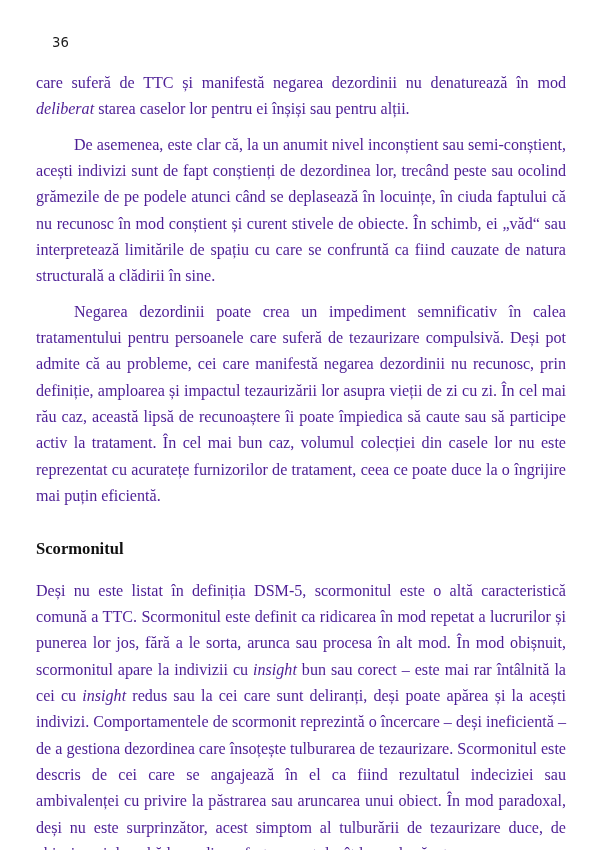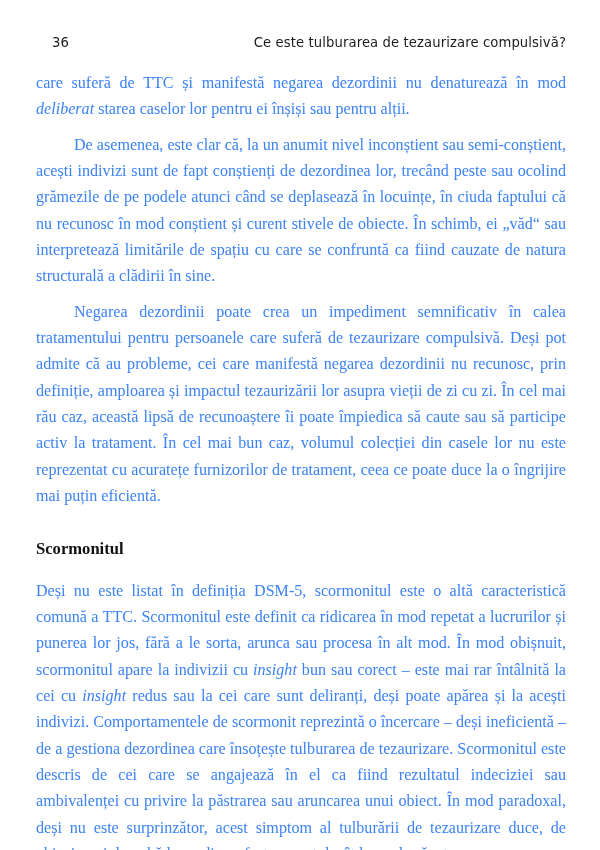--- a/index.html
+++ b/index.html
@@ -55,21 +55,21 @@
     left: 36px;
     width: 530px;
   }
 
   p.para {
     margin: 0;
     text-align: justify;
     text-justify: inter-word;
     font-size: 16.1px;
     line-height: 26.35px;
-    color: #3b82f6;
+    color: #4c1d95;
     hyphens: manual;
     -webkit-hyphens: manual;
   }
   p.indent {
     text-indent: 38px;
   }
   p.noindent {
     text-indent: 0;
   }
   p.para + p.para {
@@ -90,21 +90,20 @@
   .gap-before-heading { height: 27px; }
   .gap-after-heading  { height: 17px; }
 </style>
 </head>
 <body>
 
 <div class="page">
 
   <div class="running-head">
     <span class="folio">36</span>
-    <span class="head-title">Ce este tulburarea de tezaurizare compulsivă?</span>
   </div>
 
   <div class="textblock">
 
     <p class="para noindent"><span>care suferă de TTC și manifestă negarea dezordinii nu denaturează în mod </span><i>deliberat</i><span> starea caselor lor pentru ei înșiși sau pentru alții.</span></p>
 
     <p class="para indent">De asemenea, este clar că, la un anumit nivel inconștient sau semi-conștient, acești indivizi sunt de fapt conștienți de dezordinea lor, trecând peste sau ocolind grămezile de pe podele atunci când se deplasează în locuințe, în ciuda faptului că nu recunosc în mod conștient și curent stivele de obiecte. În schimb, ei „văd“ sau interpretează limitările de spațiu cu care se confruntă ca fiind cauzate de natura structurală a clădirii în sine.</p>
 
     <p class="para indent">Negarea dezordinii poate crea un impediment semnificativ în calea tratamentului pentru persoanele care suferă de tezaurizare compulsivă. Deși pot admite că au probleme, cei care manifestă negarea dezordinii nu recunosc, prin definiție, amploarea și impactul tezaurizării lor asupra vieții de zi cu zi. În cel mai rău caz, această lipsă de recunoaștere îi poate împiedica să caute sau să participe activ la tratament. În cel mai bun caz, volumul colecției din casele lor nu este reprezentat cu acuratețe furnizorilor de tratament, ceea ce poate duce la o îngrijire mai puțin eficientă.</p>
 

